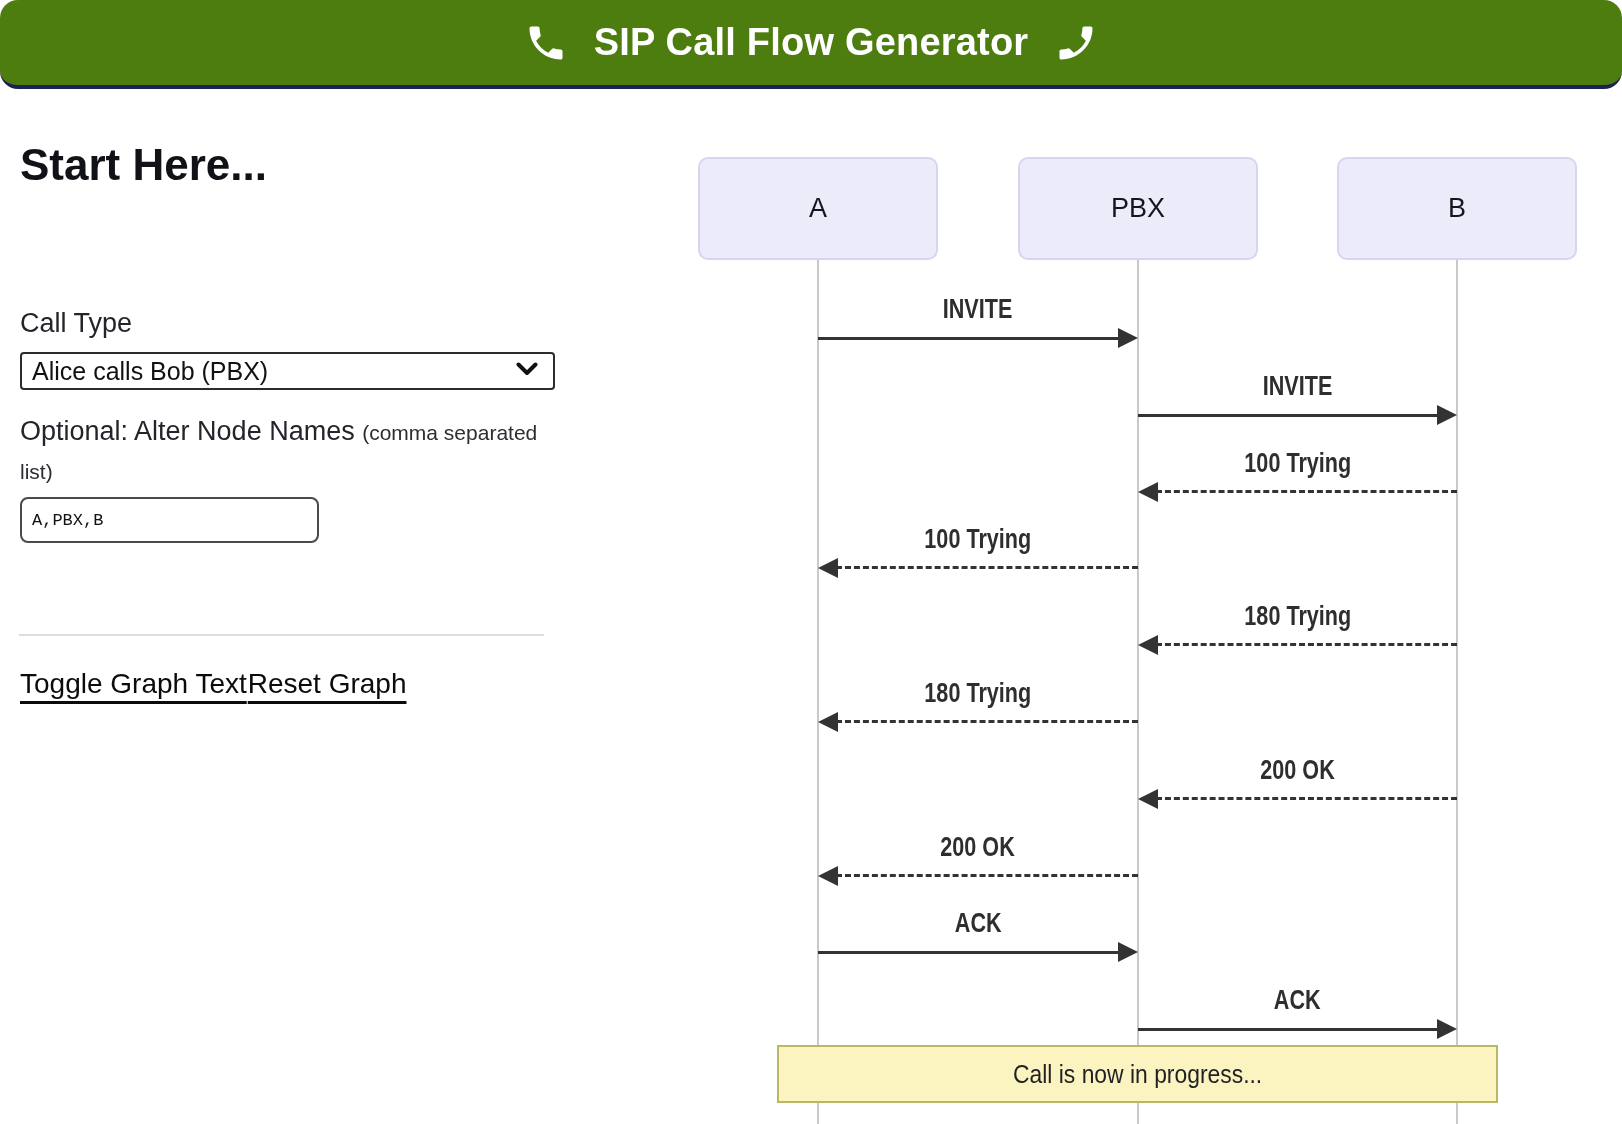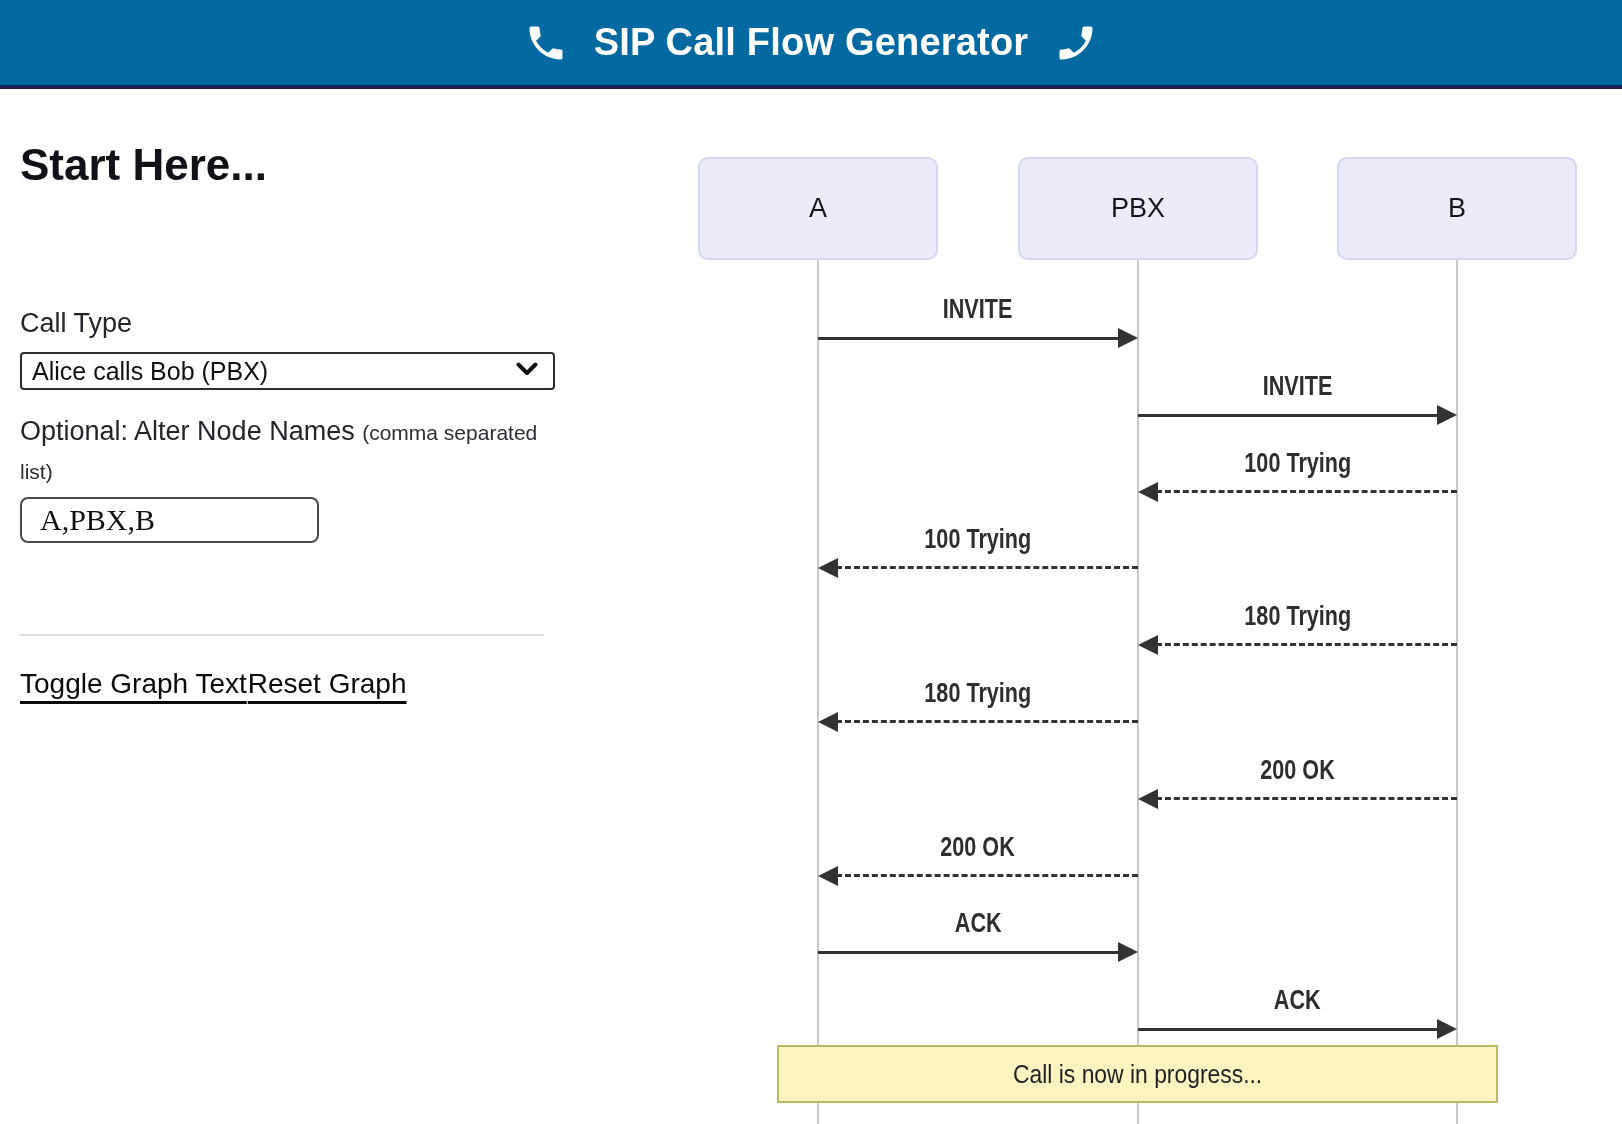--- a/index.html
+++ b/index.html
@@ -16,23 +16,23 @@
   #start-heading{left:20px;top:140px;font-size:44px;font-weight:600;color:#101217;}
   #subtitle{left:20px;top:207px;width:528px;font-size:27px;font-weight:700;line-height:1.55;color:#1c1e24;}
   #call-type-label{left:20px;top:308px;font-size:27px;color:#23252b;}
   #call-type-select{left:20px;top:352px;width:535px;height:38px;font-size:25px;
       font-family:"Liberation Sans",sans-serif;color:#111;
       border:2px solid #2c2c2c;border-radius:4px;background:#fff;
       padding:0 40px 0 10px;appearance:none;-webkit-appearance:none;box-sizing:border-box;}
   #select-chevron{left:516px;top:362px;pointer-events:none;}
   #optional-label{left:20px;top:412px;width:522px;font-size:27px;line-height:1.45;color:#23252b;}
   #optional-label .small{font-size:21px;color:#2c2e34;}
-  #node-names-input{left:20px;top:497px;width:299px;height:46px;font-size:30px;
-      font-family:Liberation Serif, serif;color:#111;
-      border:2px solid #4a4a4a;border-radius:8px;padding:0 18px;box-sizing:border-box;}
+  #node-names-input{left:20px;top:497px;width:299px;height:46px;font-size:17px;
+      font-family:Liberation Mono, monospace;color:#111;
+      border:2px solid #4a4a4a;border-radius:8px;padding:0 10px;box-sizing:border-box;}
   #generate-button{left:20px;top:560px;width:212px;height:48px;font-size:26px;
       font-family:"Liberation Sans",sans-serif;color:#17181c;
       background:#ececec;border:2px solid #a8a8a8;border-radius:8px;cursor:pointer;}
   #divider{left:19px;top:634px;width:525px;height:0;border-top:2px solid #dedede;}
   #links-row{left:20px;top:668px;display:flex;gap:1px;}
   .text-link{font-size:28px;color:#0b0b0c;text-decoration:underline;
       text-decoration-thickness:2.5px;text-underline-offset:8px;cursor:pointer;}
   
   #diagram{position:absolute;left:0;top:0;width:1622px;height:1124px;pointer-events:none;}
   .lifeline{position:absolute;width:2px;}
@@ -49,21 +49,21 @@
   #note-box{position:absolute;left:777px;top:1045px;width:721px;height:58px;
       box-sizing:border-box;border:2px solid #b9b964;display:flex;align-items:center;justify-content:center;}
   #note-box span{font-size:26px;font-weight:500;color:#1f2024;display:inline-block;
       transform:scaleX(0.88);transform-origin:center;}
 </style>
 </head>
 <body>
 
 <div id="app">
 
-  <div id="header" style="background: #0369a1; border-bottom-color: rgb(27, 33, 81);">
+  <div id="header" style="background: #4d7c0f; border-bottom-color: rgb(27, 33, 81); border-radius: 18px;">
     <span>
       <svg class="phone-svg" viewBox="0 0 24 24" fill="#ffffff">
         <path d="M6.62 10.79c1.44 2.83 3.76 5.14 6.59 6.59l2.2-2.2c.27-.27.67-.36 1.02-.24 1.12.37 2.33.57 3.57.57.55 0 1 .45 1 1V20c0 .55-.45 1-1 1-9.39 0-17-7.61-17-17 0-.55.45-1 1-1h3.5c.55 0 1 .45 1 1 0 1.25.2 2.45.57 3.57.11.35.03.74-.24 1.02l-2.2 2.2z"></path>
       </svg>
     </span>
     <span class="title">SIP Call Flow Generator</span>
     <span style="transform:scaleX(-1);">
       <svg class="phone-svg" viewBox="0 0 24 24" fill="#ffffff">
         <path d="M6.62 10.79c1.44 2.83 3.76 5.14 6.59 6.59l2.2-2.2c.27-.27.67-.36 1.02-.24 1.12.37 2.33.57 3.57.57.55 0 1 .45 1 1V20c0 .55-.45 1-1 1-9.39 0-17-7.61-17-17 0-.55.45-1 1-1h3.5c.55 0 1 .45 1 1 0 1.25.2 2.45.57 3.57.11.35.03.74-.24 1.02l-2.2 2.2z"></path>
       </svg>

